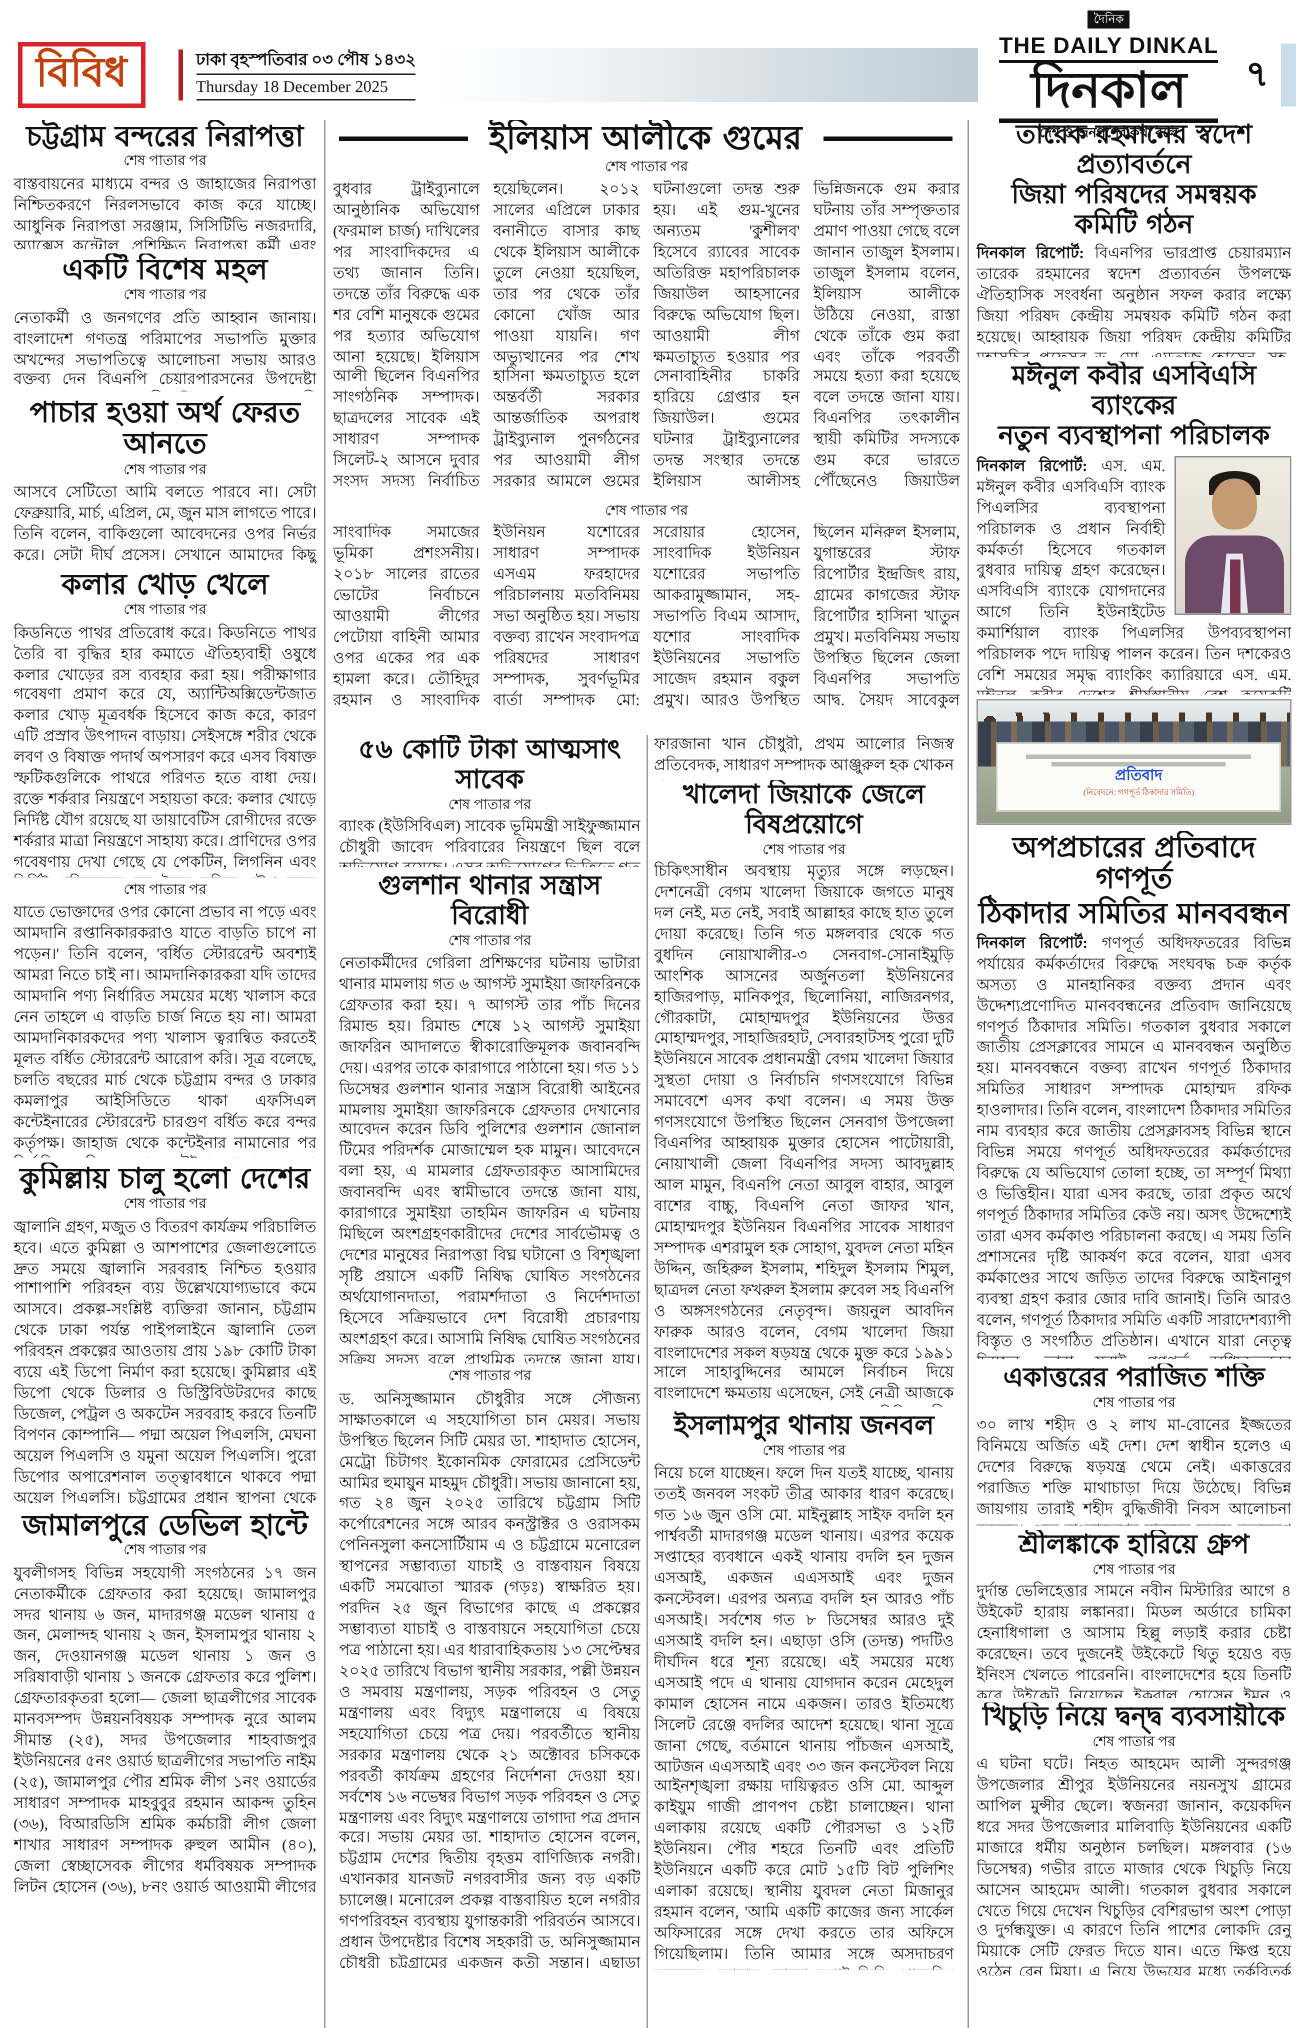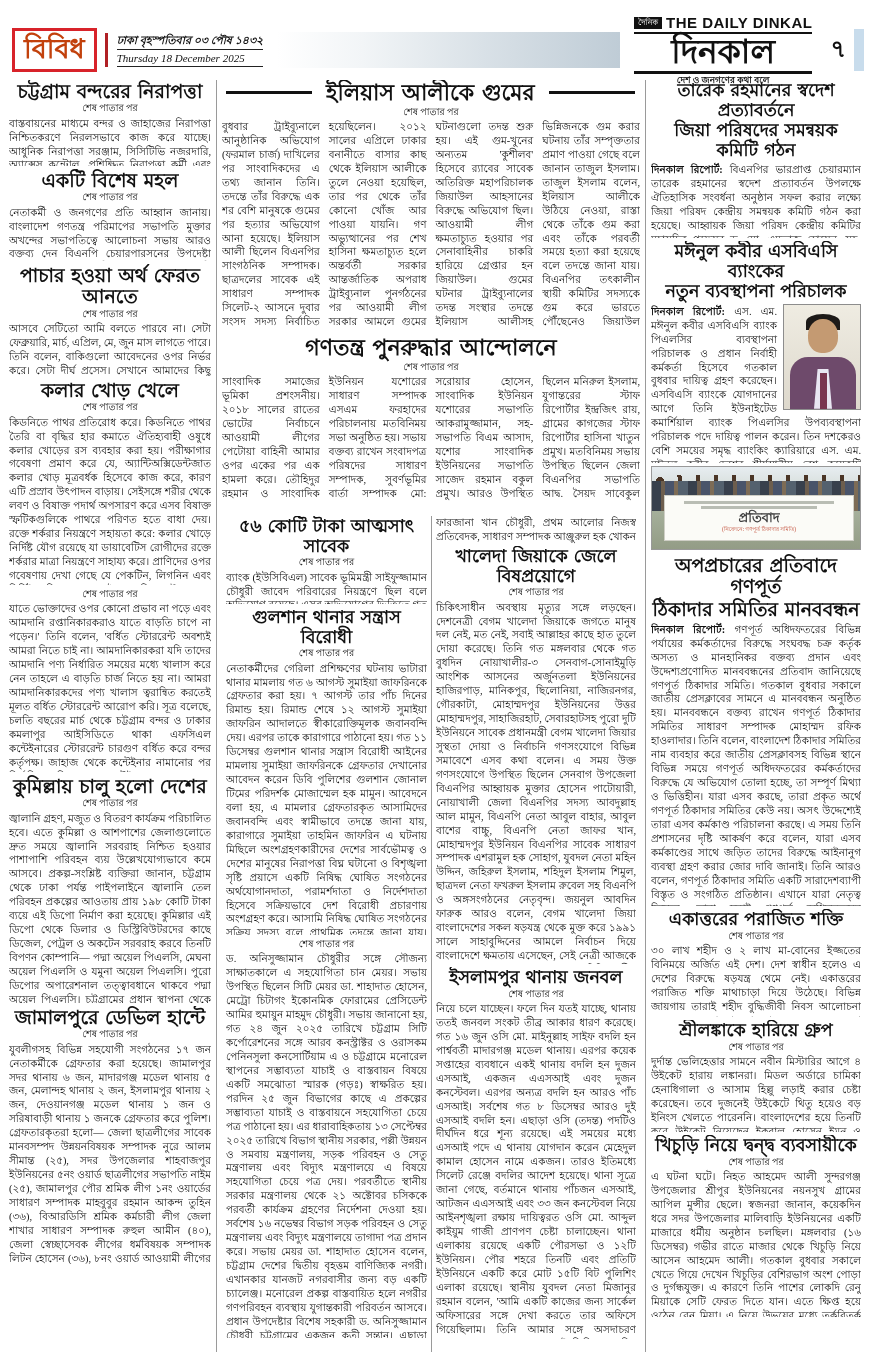--- a/index.html
+++ b/index.html
@@ -5,26 +5,26 @@
   * { margin:0; padding:0; box-sizing:border-box; }
   html,body { background:#fff; }
   body {
     width:870px; height:1352px; position:relative; overflow:hidden;
     font-family:"Liberation Serif","DejaVu Sans",serif; color:#111;
   }
   
   .masthead { position:absolute; top:24px; left:12px; right:6px; height:52px; display:flex; align-items:center; }
   .section-box { border:3px solid #d8232a; color:#c2410c; font-weight:bold; font-size:27px; line-height:1;
     padding:4px 9px 7px; font-family:"DejaVu Sans",sans-serif; }
-  .date-block { margin-left:8px; border-left:3px solid #b02025; padding-left:9px; font-size:11px; line-height:1.35;font-style:italic; }
+  .date-block { margin-left:22px; border-left:3px solid #b02025; padding-left:9px; font-size:11px; line-height:1.35; }
   .date-block .bn { border-bottom:1.5px solid #222; padding-bottom:1px; font-weight:bold; }
   .date-block .en { padding-top:1px; border-bottom:1.5px solid #222; font-family:"Liberation Serif",serif; }
   .grad-bar { flex:1; height:36px; margin:0 14px; background:linear-gradient(to right,#ffffff 0%,#f2f5f7 25%,#d9e1e7 60%,#bfccd6 100%); }
   .logo-block { text-align:center; line-height:1; }
-  .logo-top { display:flex; align-items:center; justify-content:center; gap:4px; border-bottom:2px solid #111; padding-bottom:2px; }
+  .logo-top { display:flex; align-items:center; justify-content:center; gap:4px; border-bottom:2px solid #111; padding-bottom:2px;flex-direction:column; }
   .logo-chip { background:#111; color:#fff; font-size:8px; padding:2px 4px; font-family:"DejaVu Sans",sans-serif; }
   .logo-en { font-size:15px; font-weight:bold; letter-spacing:.5px; font-family:"Liberation Sans",sans-serif; }
   .logo-bn { font-size:33px; font-weight:bold; padding:1px 2px 3px; border-bottom:3px solid #111; font-family:"DejaVu Sans",sans-serif; }
   .logo-tag { font-size:9px; padding-top:2px; font-weight:bold; }
   .page-num { margin-left:10px; font-size:24px; font-weight:bold; padding:6px 8px; }
   .edge-strip { width:10px; height:42px; background:#c8dcEC; background:#c8dcec; }
   
   .content { position:absolute; top:80px; left:6px; right:6px; bottom:0; display:flex; }
   .colrule { width:1px; background:#9a9a9a; margin:0 2px; }
   .col1 { width:208px; padding:0 3px; }
@@ -56,21 +56,21 @@
     background:linear-gradient(#e7edf1 0%,#d5dcd8 28%,#aab4a0 42%,#939c86 100%); }
   .crowd { position:absolute; top:14px; left:0; right:0; height:30px;
     background:repeating-linear-gradient(90deg,#38404c 0 9px,#6d5e4e 9px 13px,#49546a 13px 22px,#7d6c56 22px 26px,#54616e 26px 36px);
     filter:blur(.4px); }
   .crowd-heads { position:absolute; top:8px; left:0; right:0; height:12px;
     background:repeating-radial-gradient(circle at 8px 6px,#4a3526 0 4px,transparent 4px 18px); }
   .banner { position:absolute; left:6%; right:3%; top:34%; bottom:10%; background:#fbfbf7; border:1px solid #cfcfc6;
     display:flex; flex-direction:column; align-items:center; justify-content:center; gap:2px; }
   .banner-line { width:80%; height:3px; background:#b9bdb4; }
   .banner-line.short { width:62%; }
-  .banner-title { color:#404040; font-weight:bold; font-size:13px; font-family:"DejaVu Sans",sans-serif; line-height:1; }
+  .banner-title { color:#1d4ed8; font-weight:bold; font-size:10px; font-family:"DejaVu Sans",sans-serif; line-height:1; }
   .banner-sub { color:#c04a35; font-size:5.5px; }
   .clear { clear:both; }
 </style>
 </head>
 <body>
 
 <header class="masthead">
   <div class="section-box">বিবিধ</div>
   <div class="date-block">
     <div class="bn">ঢাকা বৃহস্পতিবার ০৩ পৌষ ১৪৩২</div>
@@ -134,21 +134,20 @@
     <article class="art">
       <div class="headline-row">
         <div class="hline"></div>
         <h2 style="font-size:22px">ইলিয়াস আলীকে গুমের</h2>
         <div class="hline"></div>
       </div>
       <div class="kicker">শেষ পাতার পর</div>
       <div class="body cols4" style="height:212px">বুধবার ট্রাইব্যুনালে আনুষ্ঠানিক অভিযোগ (ফরমাল চার্জ) দাখিলের পর সাংবাদিকদের এ তথ্য জানান তিনি। তদন্তে তাঁর বিরুদ্ধে এক শর বেশি মানুষকে গুমের পর হত্যার অভিযোগ আনা হয়েছে। ইলিয়াস আলী ছিলেন বিএনপির সাংগঠনিক সম্পাদক। ছাত্রদলের সাবেক এই সাধারণ সম্পাদক সিলেট-২ আসনে দুবার সংসদ সদস্য নির্বাচিত হয়েছিলেন। ২০১২ সালের এপ্রিলে ঢাকার বনানীতে বাসার কাছ থেকে ইলিয়াস আলীকে তুলে নেওয়া হয়েছিল, তার পর থেকে তাঁর কোনো খোঁজ আর পাওয়া যায়নি। গণ অভ্যুত্থানের পর শেখ হাসিনা ক্ষমতাচ্যুত হলে অন্তর্বর্তী সরকার আন্তর্জাতিক অপরাধ ট্রাইব্যুনাল পুনর্গঠনের পর আওয়ামী লীগ সরকার আমলে গুমের ঘটনাগুলো তদন্ত শুরু হয়। এই গুম-খুনের অন্যতম 'কুশীলব' হিসেবে র‌্যাবের সাবেক অতিরিক্ত মহাপরিচালক জিয়াউল আহসানের বিরুদ্ধে অভিযোগ ছিল। আওয়ামী লীগ ক্ষমতাচ্যুত হওয়ার পর সেনাবাহিনীর চাকরি হারিয়ে গ্রেপ্তার হন জিয়াউল। গুমের ঘটনার ট্রাইব্যুনালের তদন্ত সংস্থার তদন্তে ইলিয়াস আলীসহ ভিন্নিজনকে গুম করার ঘটনায় তাঁর সম্পৃক্ততার প্রমাণ পাওয়া গেছে বলে জানান তাজুল ইসলাম। তাজুল ইসলাম বলেন, ইলিয়াস আলীকে উঠিয়ে নেওয়া, রাস্তা থেকে তাঁকে গুম করা এবং তাঁকে পরবর্তী সময়ে হত্যা করা হয়েছে বলে তদন্তে জানা যায়। বিএনপির তৎকালীন স্থায়ী কমিটির সদস্যকে গুম করে ভারতে পৌঁছেনেও জিয়াউল আহসানের ভূমিকা ছিল বলে জানান তাজুল। তিনি ২০১৩ সালে ঢাকার তেজগাঁও থেকে মাজিদুল ইসলাম সুমনকে তুলে নেওয়ার কাজটি জিয়াউল এবং তাঁর প্রত্যক্ষ তত্ত্বাবধানে হয়। ইলিয়াস আলীসহ আওয়ামী লীগ আমলের ঘটনাগুলোয় সরকারের অভিযোগ উঠেছিল বলে মানবাধিকার সংগঠনগুলো জানায়, তবে তখন কোনো বিচার হয়নি। তৎকালীন প্রধানমন্ত্রীর নির্দেশে আওয়ামী লীগের আমলের অভিযোগগুলোকে নথিভুক্ত করেছিলেন তদন্ত কর্মকর্তারা। কয়েকটি উল্লেখযোগ্য গুমের ঘটনার পরিকল্পনাকারীও ছিলেন জিয়াউল আহসান। গুমের পর হত্যার ঘটনায় জিয়াউল আহসানের বিরুদ্ধে আনুষ্ঠানিক অভিযোগ দাখিল করা হয়েছে। হাটশিবিরের নেতা হাফেজ জাকির ও আরও অনেকে গুম হয়ে ফিরে আসেননি বলে তদন্ত সংস্থা জানায়।</div>
     </article>
     <article class="art">
-      <h2 style="font-size:22px">গণতন্ত্র পুনরুদ্ধার আন্দোলনে</h2>
       <div class="kicker">শেষ পাতার পর</div>
       <div class="body cols4" style="height:138px">সাংবাদিক সমাজের ভূমিকা প্রশংসনীয়। ২০১৮ সালের রাতের ভোটের নির্বাচনে আওয়ামী লীগের পেটোয়া বাহিনী আমার ওপর একের পর এক হামলা করে। তৌহিদুর রহমান ও সাংবাদিক ইউনিয়ন যশোরের সাধারণ সম্পাদক এসএম ফরহাদের পরিচালনায় মতবিনিময় সভা অনুষ্ঠিত হয়। সভায় বক্তব্য রাখেন সংবাদপত্র পরিষদের সাধারণ সম্পাদক, সুবর্ণভূমির বার্তা সম্পাদক মো: সরোয়ার হোসেন, সাংবাদিক ইউনিয়ন যশোরের সভাপতি আকরামুজ্জামান, সহ-সভাপতি বিএম আসাদ, যশোর সাংবাদিক ইউনিয়নের সভাপতি সাজেদ রহমান বকুল প্রমুখ। আরও উপস্থিত ছিলেন মনিরুল ইসলাম, যুগান্তরের স্টাফ রিপোর্টার ইন্দ্রজিৎ রায়, গ্রামের কাগজের স্টাফ রিপোর্টার হাসিনা খাতুন প্রমুখ। মতবিনিময় সভায় উপস্থিত ছিলেন জেলা বিএনপির সভাপতি আদ্ব. সৈয়দ সাবেকুল হক যার মাধ্যমে সকলকে নিশ্চিত করতে চাই।</div>
     </article>
     <div class="mid-split">
 
       <div class="half">
         <article class="art" style="height:88px">
           <h2 class="sm">৫৬ কোটি টাকা আত্মসাৎ সাবেক</h2>
           <div class="kicker">শেষ পাতার পর</div>
           <div class="body">ব্যাংক (ইউসিবিএল) সাবেক ভূমিমন্ত্রী সাইফুজ্জামান চৌধুরী জাবেদ পরিবারের নিয়ন্ত্রণে ছিল বলে অভিযোগ রয়েছে। এসব অভিযোগের ভিত্তিতে গত এক বছরে একাধিক অর্থ লুটপাটের ঘটনায় জাবেদ পরিবারের বিরুদ্ধে মামলা করেছে দুদক।</div>

